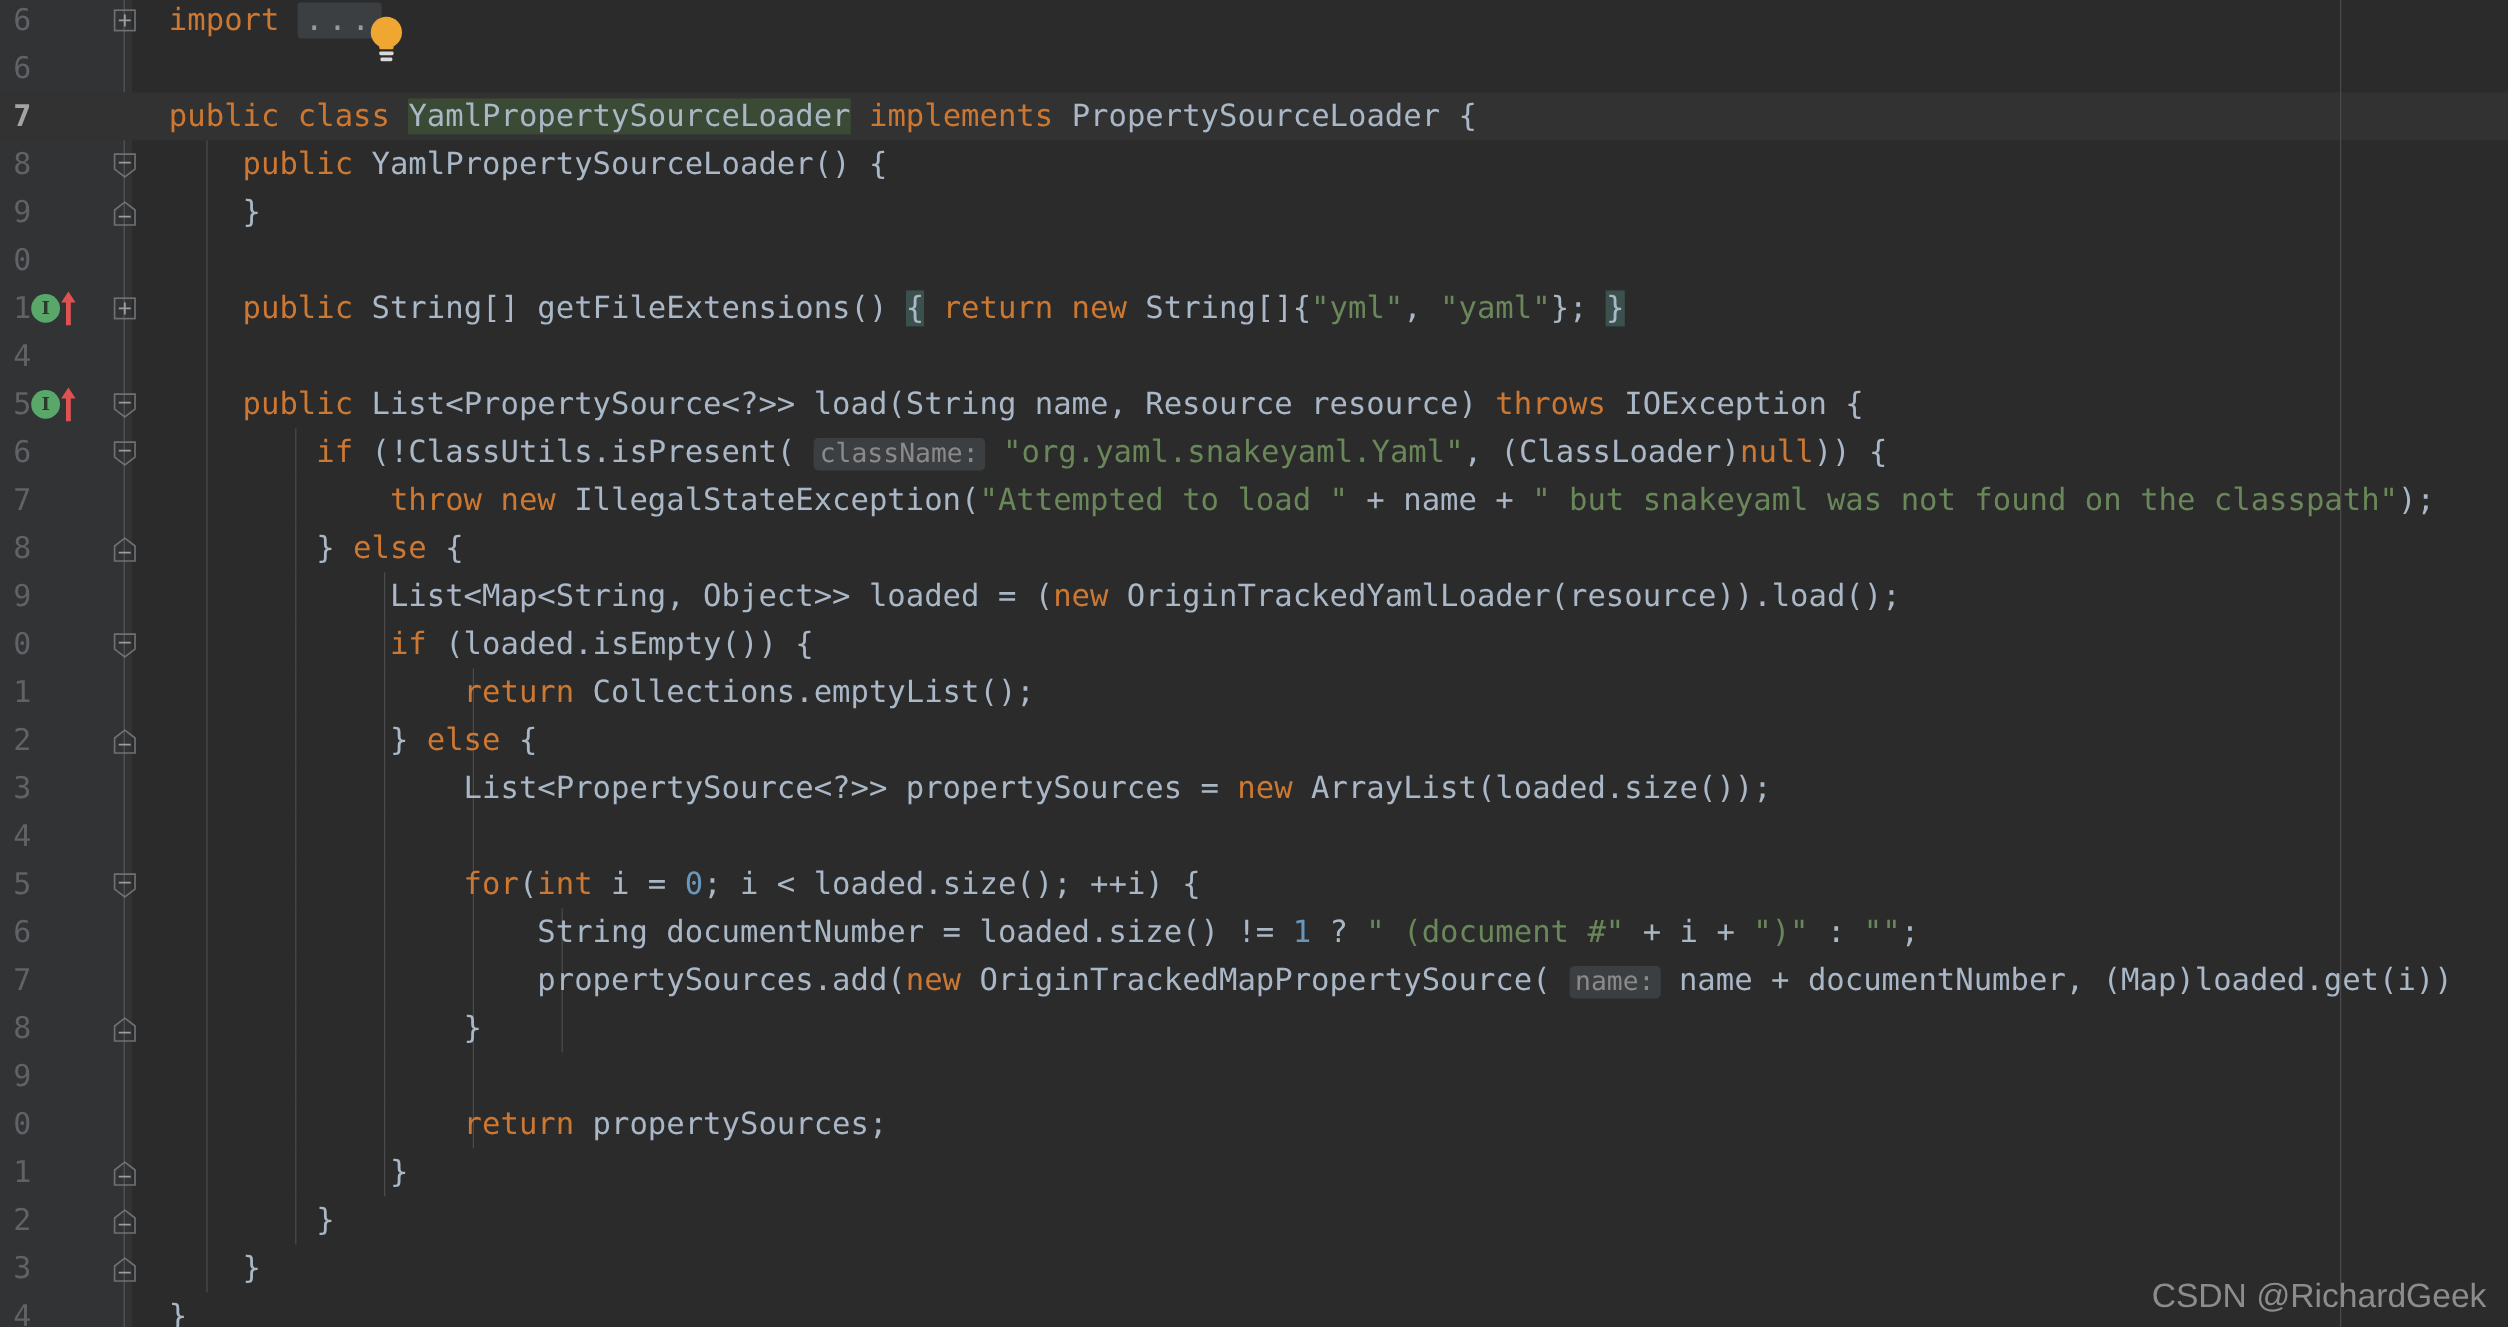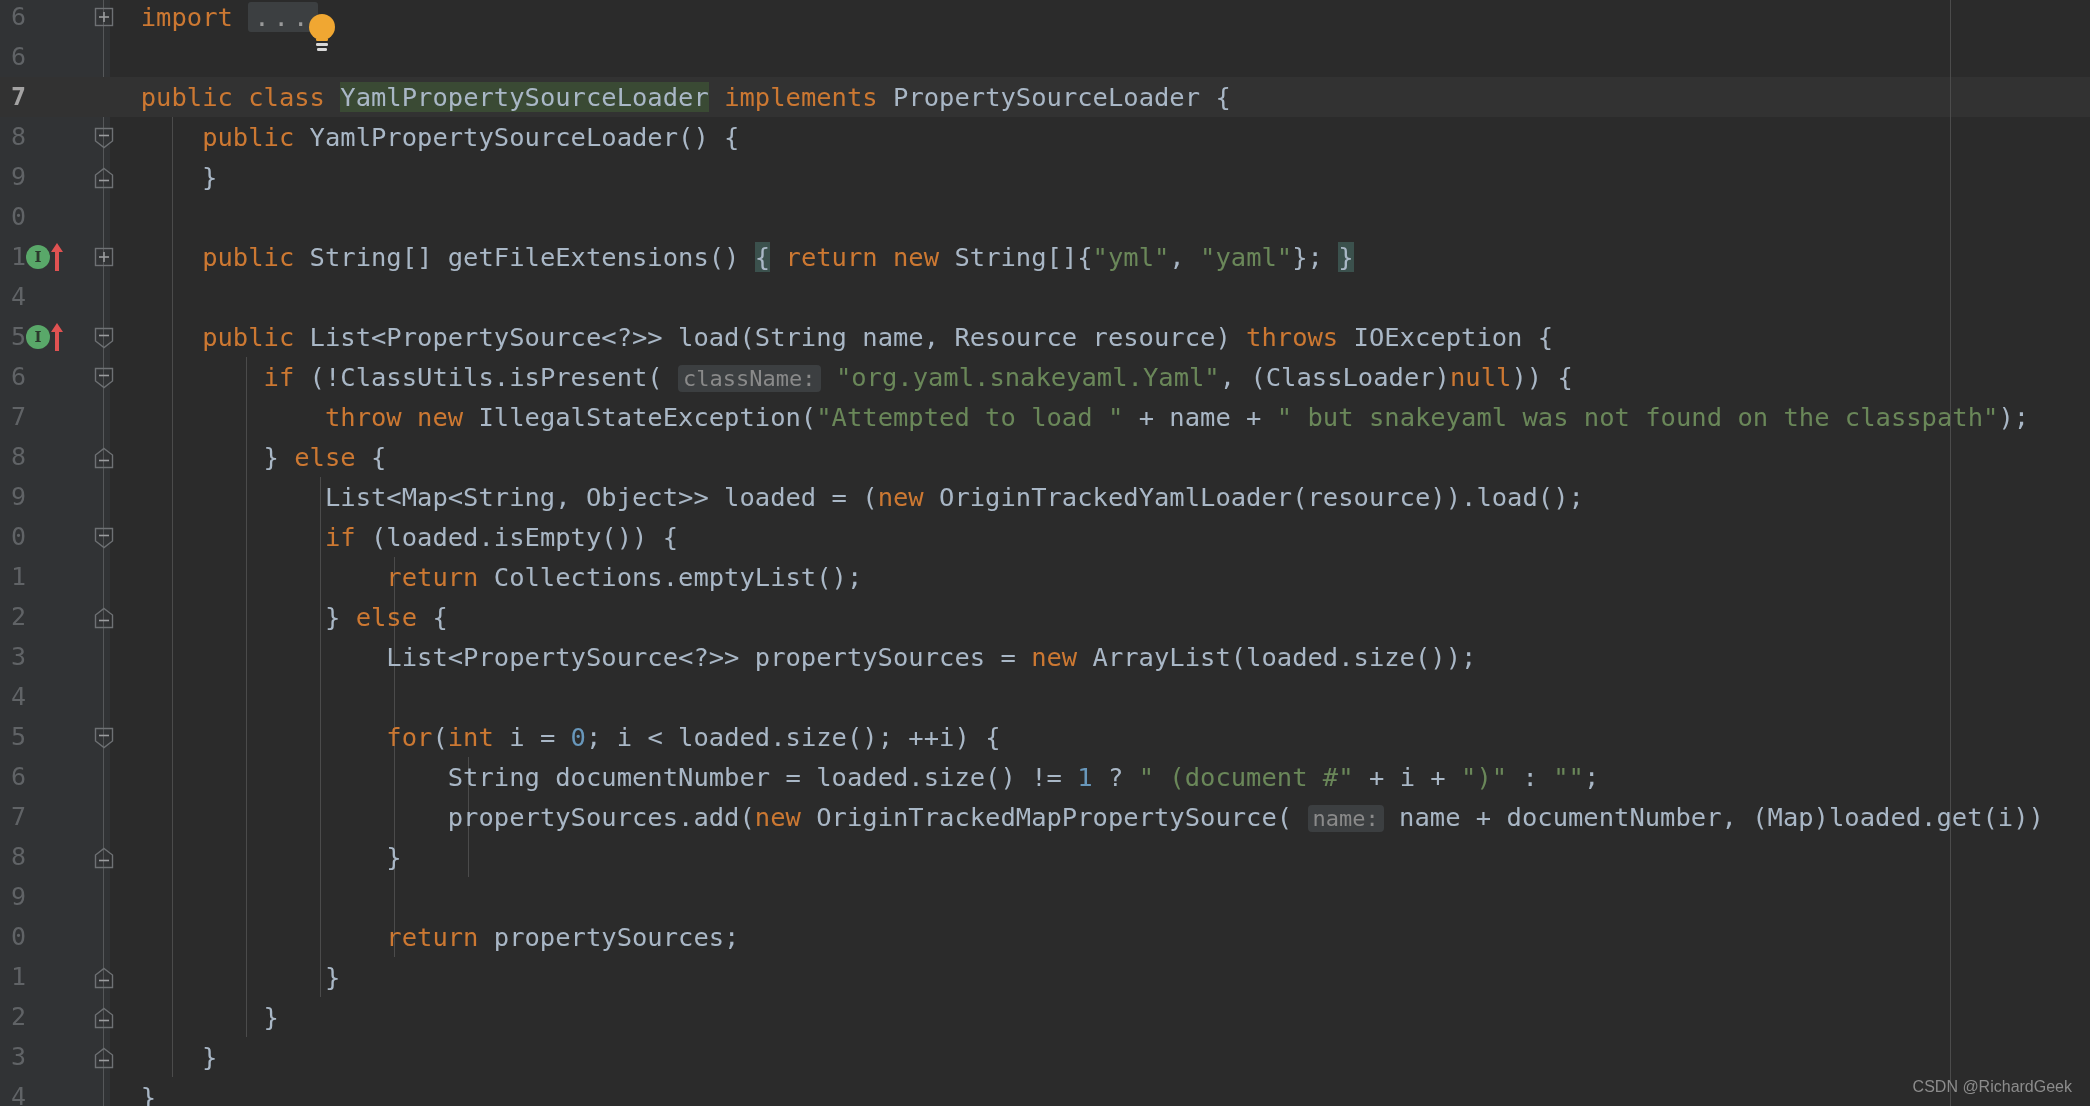--- a/index.html
+++ b/index.html
@@ -175,21 +175,21 @@
     letter-spacing: 4px;
   }
 
   
   #watermark {
     position: absolute;
     right: 18px;
     bottom: 10px;
     color: #8c8c8c;
     font-family: "Liberation Sans", sans-serif;
-    font-size: 16px;
+    font-size: 28px;
     z-index: 8;
   }
 </style>
 </head>
 <body>
 
 <div id="editor">
 
   <div id="gutter">
     <div id="fold-spine" style="height: 1106px;"></div>

